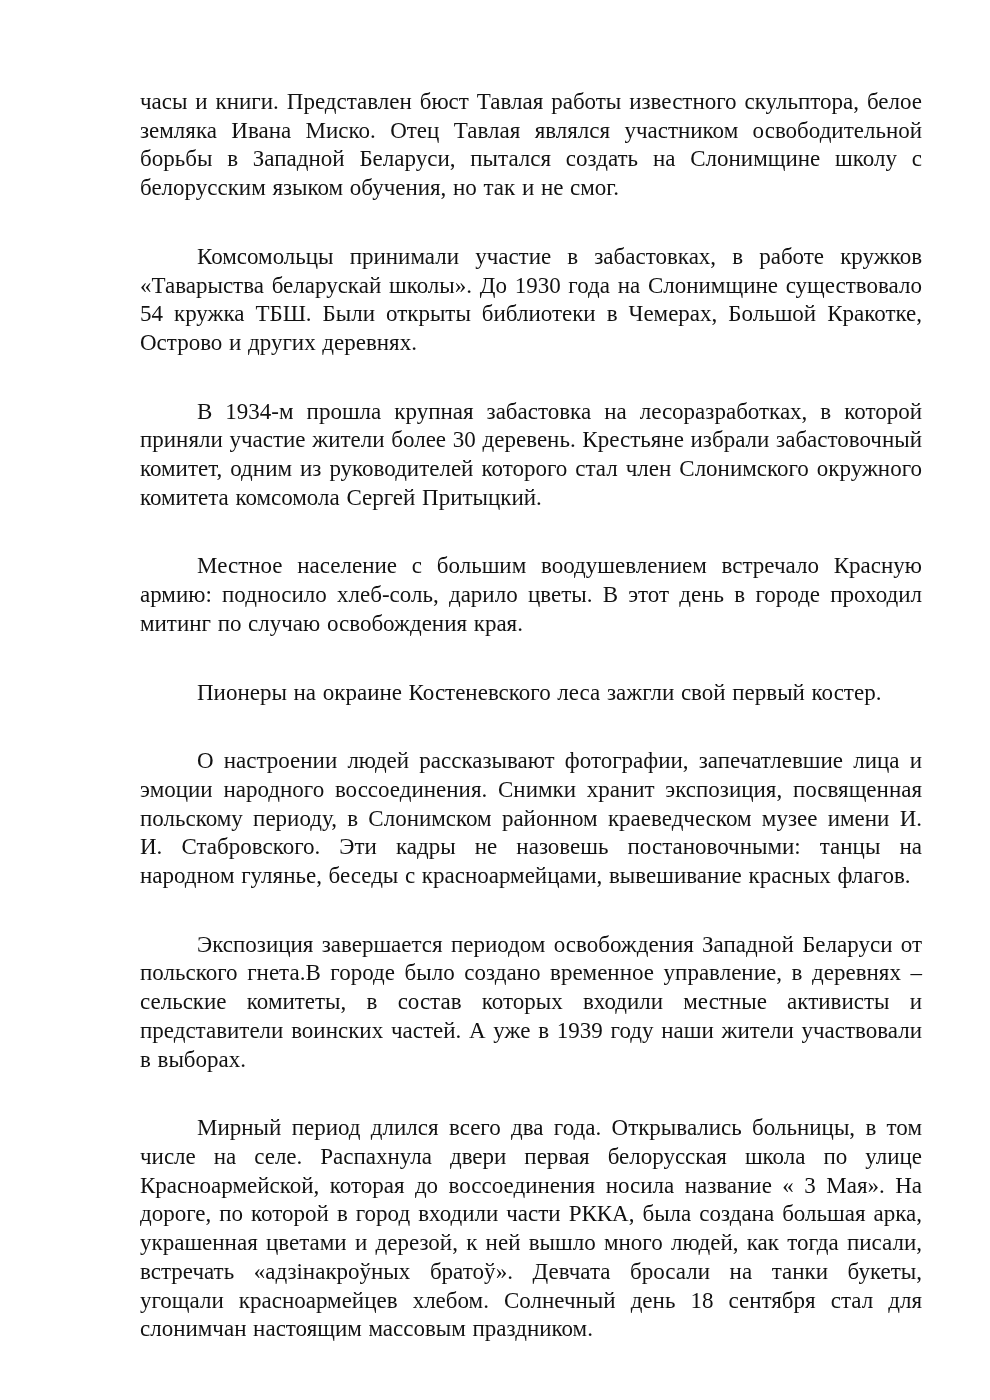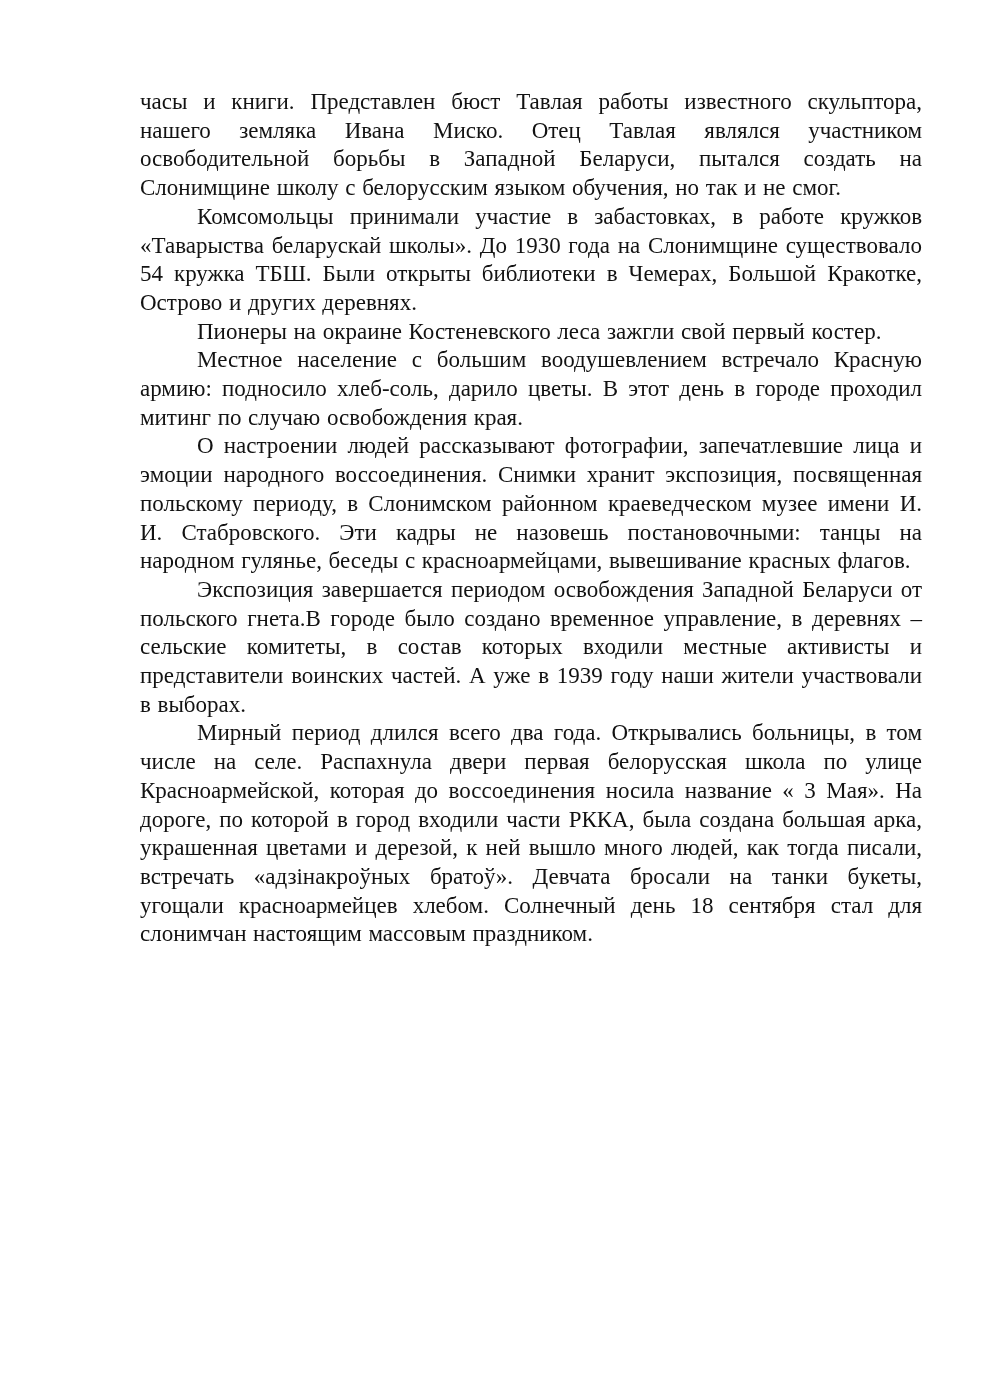--- a/index.html
+++ b/index.html
@@ -28,28 +28,30 @@
   }
   .para {
     margin: 0;
     padding: 0;
     text-align: justify;
     text-align-last: left;
     word-spacing: 0.04em;
   }
   .para.indent {
     text-indent: 57px;
+    margin-top: 40px;
   }
 </style>
 </head>
 <body style="background: rgb(255, 255, 255);">
 
 <div class="page" style="color: rgb(18, 18, 18);">
   <div class="doc-body">
-      <p class="para">часы и книги. Представлен бюст Тавлая работы известного скульптора, нашего земляка Ивана Миско. Отец Тавлая являлся участником освободительной борьбы в Западной Беларуси, пытался создать на Слонимщине школу с белорусским языком обучения, но так и не смог.</p>
+      <p class="para">часы и книги. Представлен бюст Тавлая работы известного скульптора, белое земляка Ивана Миско. Отец Тавлая являлся участником освободительной борьбы в Западной Беларуси, пытался создать на Слонимщине школу с белорусским языком обучения, но так и не смог.</p>
       <p class="para indent">Комсомольцы принимали участие в забастовках, в работе кружков «Таварыства беларускай школы». До 1930 года на Слонимщине существовало 54 кружка ТБШ. Были открыты библиотеки в Чемерах, Большой Кракотке, Острово и других деревнях.</p>
+      <p class="para indent">В 1934-м прошла крупная забастовка на лесоразработках, в которой приняли участие жители более 30 деревень. Крестьяне избрали забастовочный комитет, одним из руководителей которого стал член Слонимского окружного комитета комсомола Сергей Притыцкий.</p>
+      <p class="para indent">Местное население с большим воодушевлением встречало Красную армию: подносило хлеб-соль, дарило цветы. В этот день в городе проходил митинг по случаю освобождения края.</p>
       <p class="para indent">Пионеры на окраине Костеневского леса зажгли свой первый костер.</p>
-      <p class="para indent">Местное население с большим воодушевлением встречало Красную армию: подносило хлеб-соль, дарило цветы. В этот день в городе проходил митинг по случаю освобождения края.</p>
       <p class="para indent">О настроении людей рассказывают фотографии, запечатлевшие лица и эмоции народного воссоединения. Снимки хранит экспозиция, посвященная польскому периоду, в Слонимском районном краеведческом музее имени И. И. Стабровского. Эти кадры не назовешь постановочными: танцы на народном гулянье, беседы с красноармейцами, вывешивание красных флагов.</p>
       <p class="para indent">Экспозиция завершается периодом освобождения Западной Беларуси от польского гнета.В городе было создано временное управление, в деревнях – сельские комитеты, в состав которых входили местные активисты и представители воинских частей. А уже в 1939 году наши жители участвовали в выборах.</p>
       <p class="para indent">Мирный период длился всего два года. Открывались больницы, в том числе на селе. Распахнула двери первая белорусская школа по улице Красноармейской, которая до воссоединения носила название « 3 Мая». На дороге, по которой в город входили части РККА, была создана большая арка, украшенная цветами и дерезой, к ней вышло много людей, как тогда писали, встречать «адзінакроўных братоў». Девчата бросали на танки букеты, угощали красноармейцев хлебом. Солнечный день 18 сентября стал для слонимчан настоящим массовым праздником.</p>
     </div>
 </div>
 
 </body></html>

